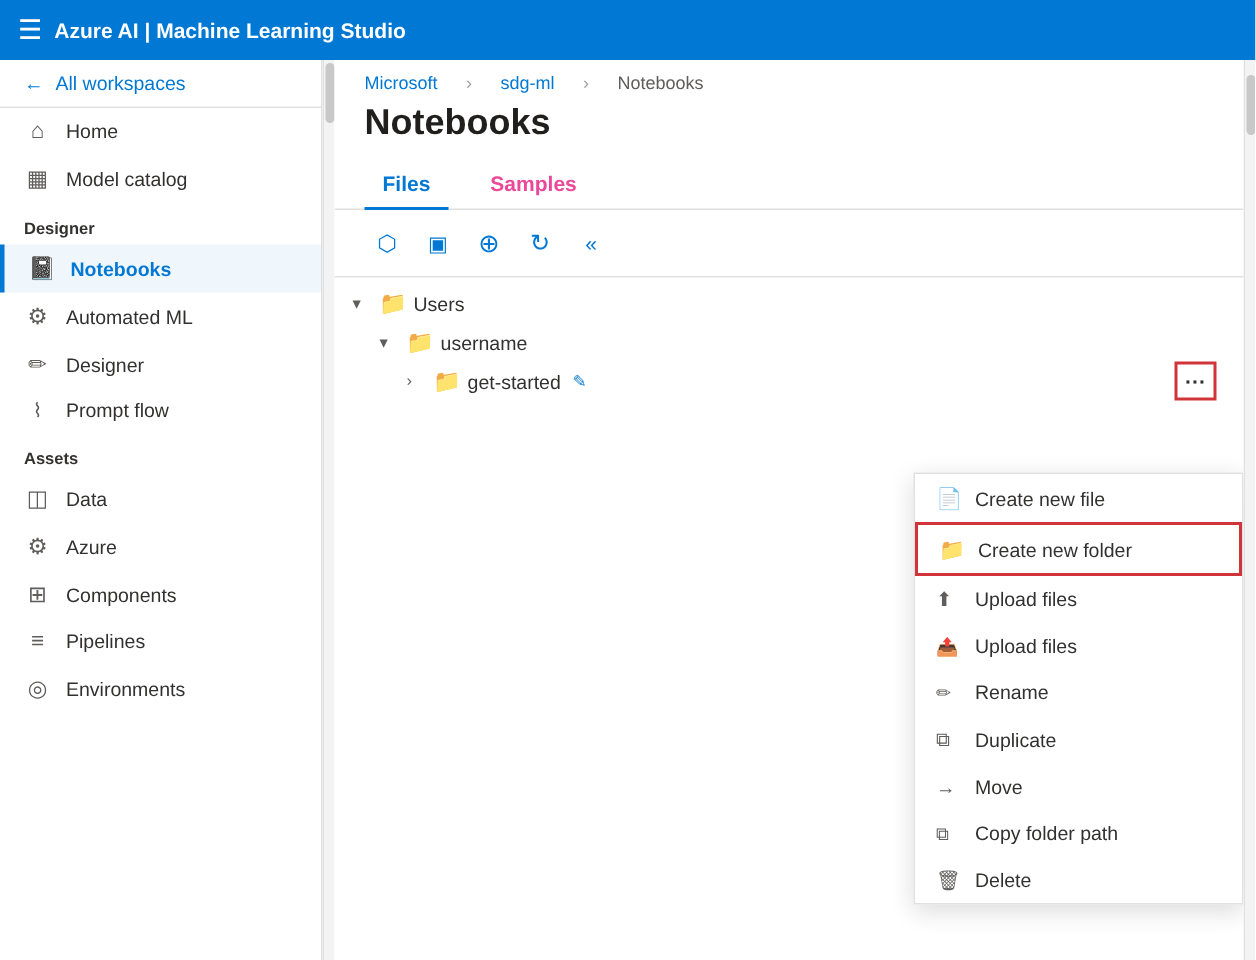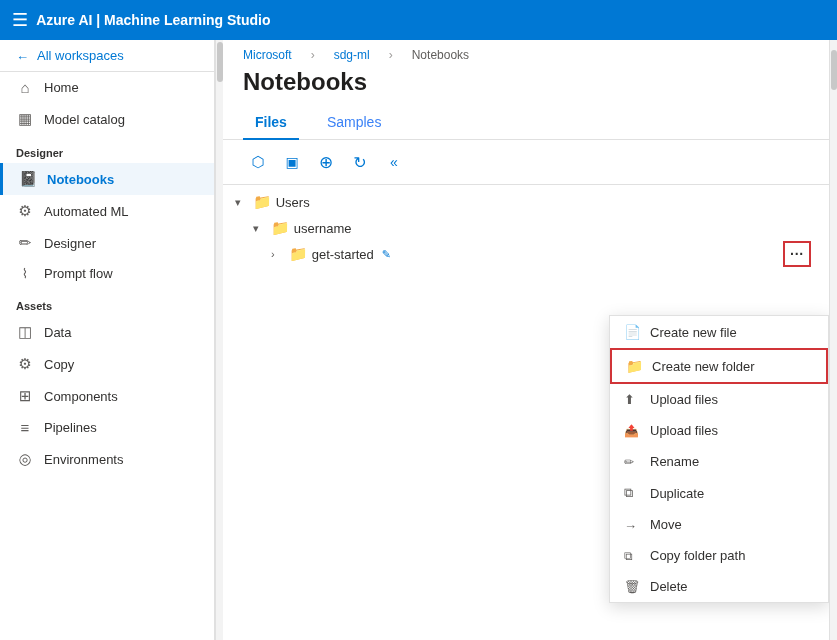--- a/index.html
+++ b/index.html
@@ -106,23 +106,24 @@
     .tabs {
       display: flex;
       border-bottom: 1px solid #e0e0e0;
       padding: 0 20px;
       gap: 16px;
     }
     .tab {
       padding: 8px 12px;
       font-size: 14px;
       cursor: pointer;
-      color: #3b82f6;
+      color: #ec4899;
       border-bottom: 2px solid transparent;
       margin-bottom: -1px;
+      font-weight: bold;
     }
     .tab.active {
       color: #0078d4;
       border-bottom-color: #0078d4;
       font-weight: 600;
     }
 
     
     .toolbar {
       display: flex;
@@ -272,21 +273,21 @@
       <span>Prompt flow</span>
     </div>
 
     <div class="sidebar-section-header">Assets</div>
     <div class="sidebar-item">
       <span class="sidebar-icon">◫</span>
       <span>Data</span>
     </div>
     <div class="sidebar-item">
       <span class="sidebar-icon">⚙</span>
-      <span>Copy</span>
+      <span>Azure</span>
     </div>
     <div class="sidebar-item">
       <span class="sidebar-icon">⊞</span>
       <span>Components</span>
     </div>
     <div class="sidebar-item">
       <span class="sidebar-icon">≡</span>
       <span>Pipelines</span>
     </div>
     <div class="sidebar-item">

